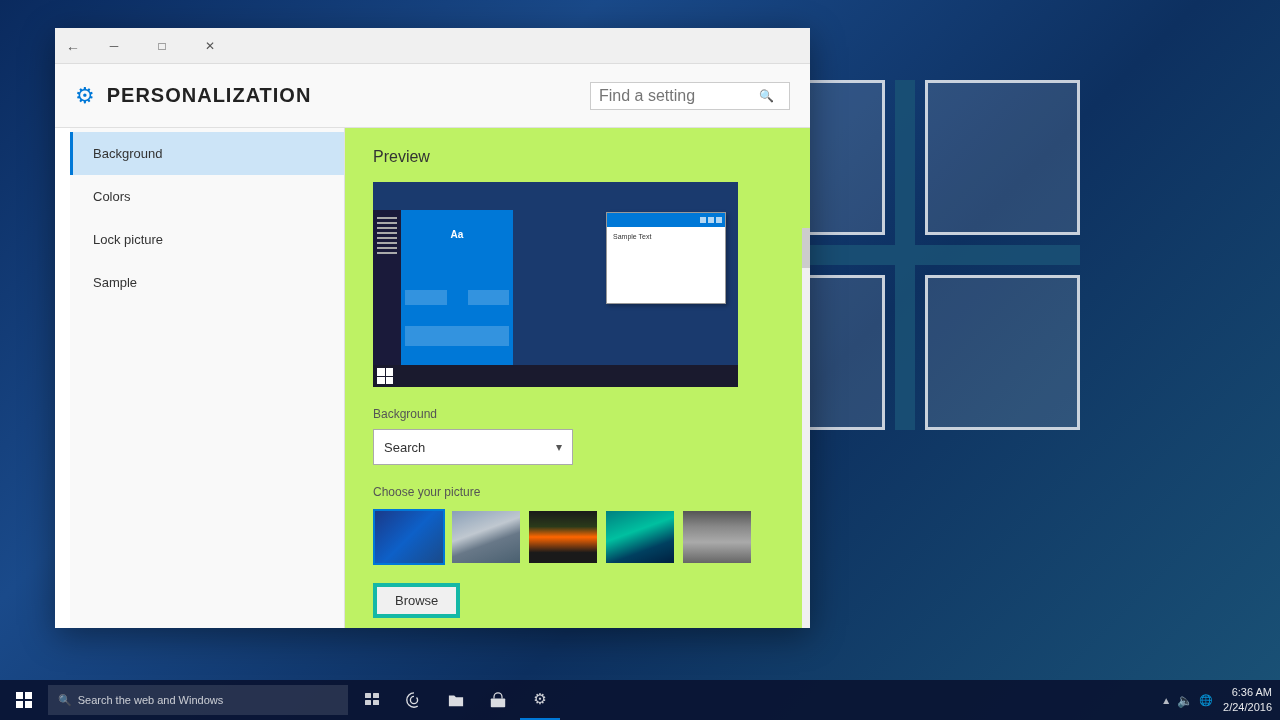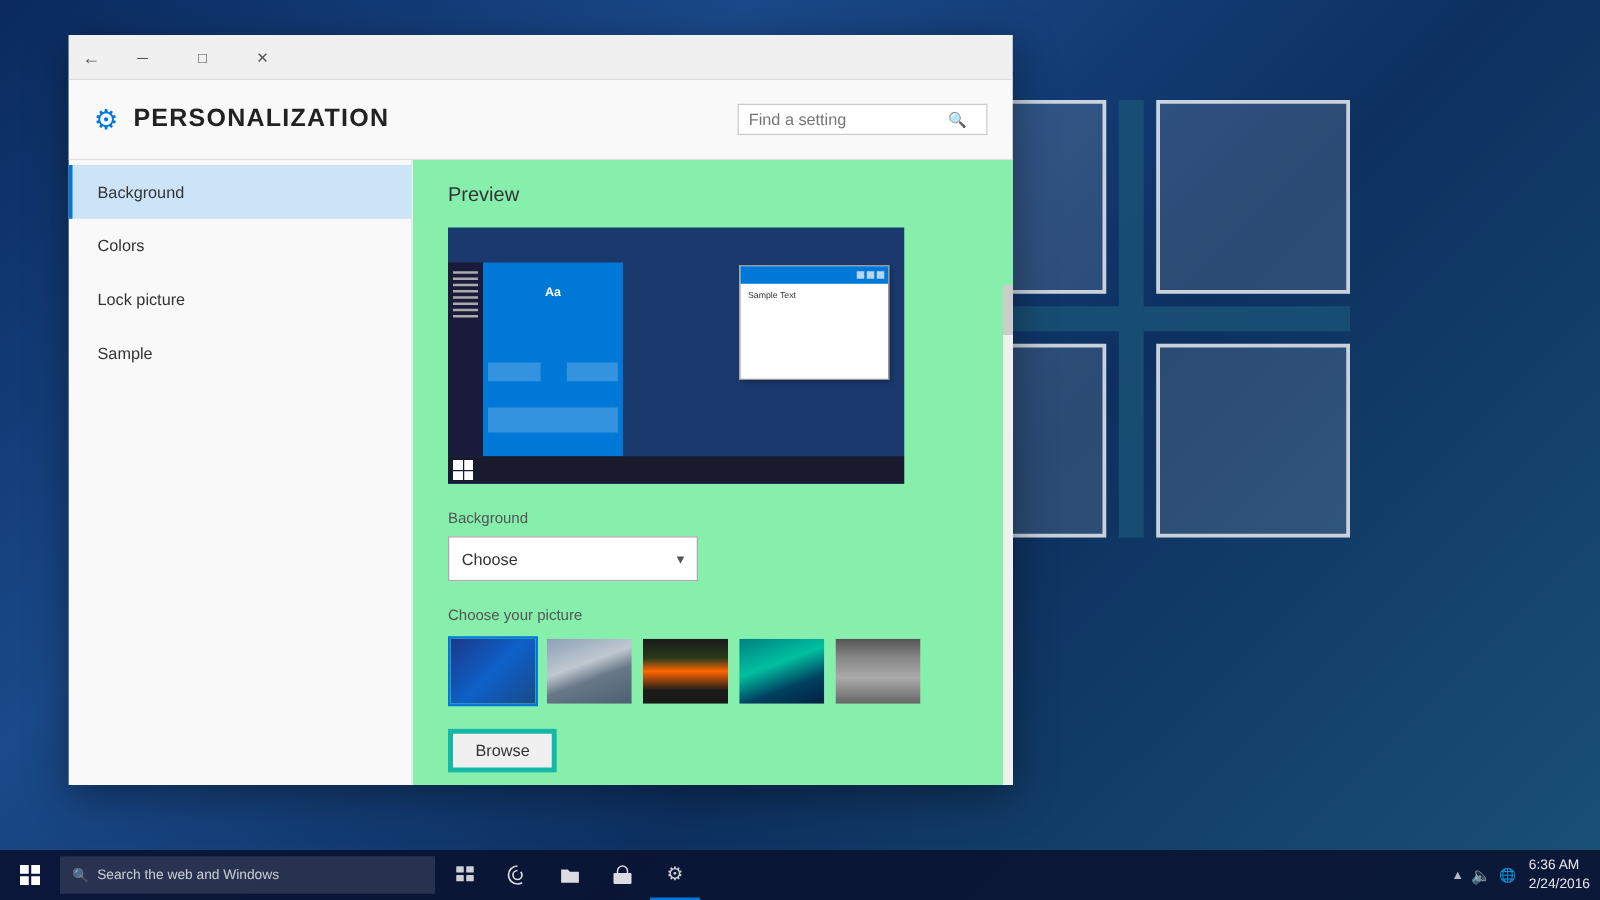--- a/index.html
+++ b/index.html
@@ -152,35 +152,36 @@
       display: flex;
       align-items: center;
       border: 1px solid #ccc;
       background: #fff;
       padding: 4px 8px;
       width: 200px;
     }
     .header-search input {
       border: none;
       outline: none;
-      font-size: 13px;
+      font-size: 16px;
       width: 160px;
       color: #333;
       background: transparent;
     }
     .header-search-icon {
       color: #666;
       font-size: 12px;
     }
 
     
     .main-layout {
       display: flex;
       flex: 1;
       overflow: hidden;
+      padding-left: 15px;
     }
 
     
     .sidebar {
       width: 275px;
       background: #f9f9f9;
       border-right: 1px solid #e0e0e0;
       flex-shrink: 0;
       padding-top: 4px;
     }
@@ -195,21 +196,21 @@
       background: #cce4f7;
       border-left: 3px solid #0078d7;
       font-weight: 500;
     }
 
     
     .main-content {
       flex: 1;
       padding: 20px 28px;
       overflow-y: auto;
-      background: #86efac;
+      background: #bef264;
     }
     .section-title {
       font-size: 16px;
       font-weight: 400;
       color: #333;
       margin-bottom: 16px;
     }
 
     
     .preview-box {
@@ -485,21 +486,21 @@
     .taskbar-sys-icons {
       display: flex;
       align-items: center;
       gap: 6px;
       color: rgba(255,255,255,0.8);
       font-size: 12px;
     }
     .taskbar-time {
       color: rgba(255,255,255,0.9);
       font-size: 11px;
-      text-align: left;
+      text-align: right;
       line-height: 1.4;
       cursor: pointer;
     }
 
     
     .settings-layout {
       display: flex;
       flex-direction: column;
       height: 100%;
     }
@@ -594,21 +595,21 @@
                   <div></div>
                   <div></div>
                   <div></div>
               </div>
             </div>
           </div>
 
           
           <div class="bg-label">Background</div>
           <div class="bg-dropdown">
-            <span>Choose</span>
+            <span>Search</span>
             <span class="bg-dropdown-arrow">▾</span>
           </div>
 
           
           <div class="choose-label">Choose your picture</div>
           <div class="picture-grid">
             <div class="picture-thumb selected">
               <div class="picture-thumb-inner thumb-1"></div>
             </div>
             <div class="picture-thumb">

